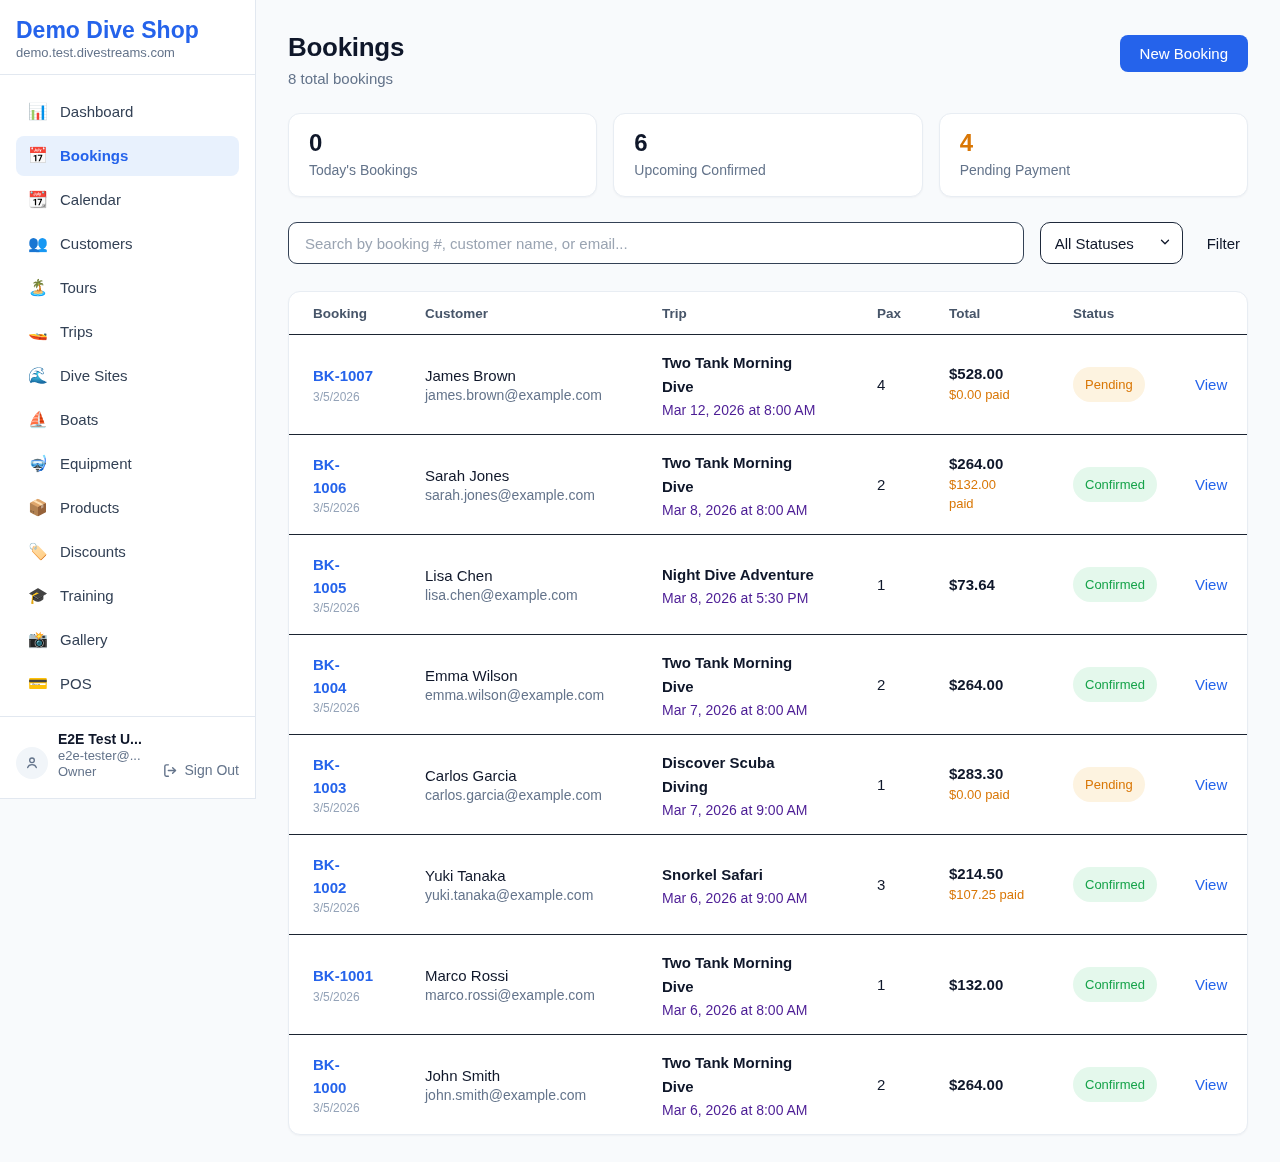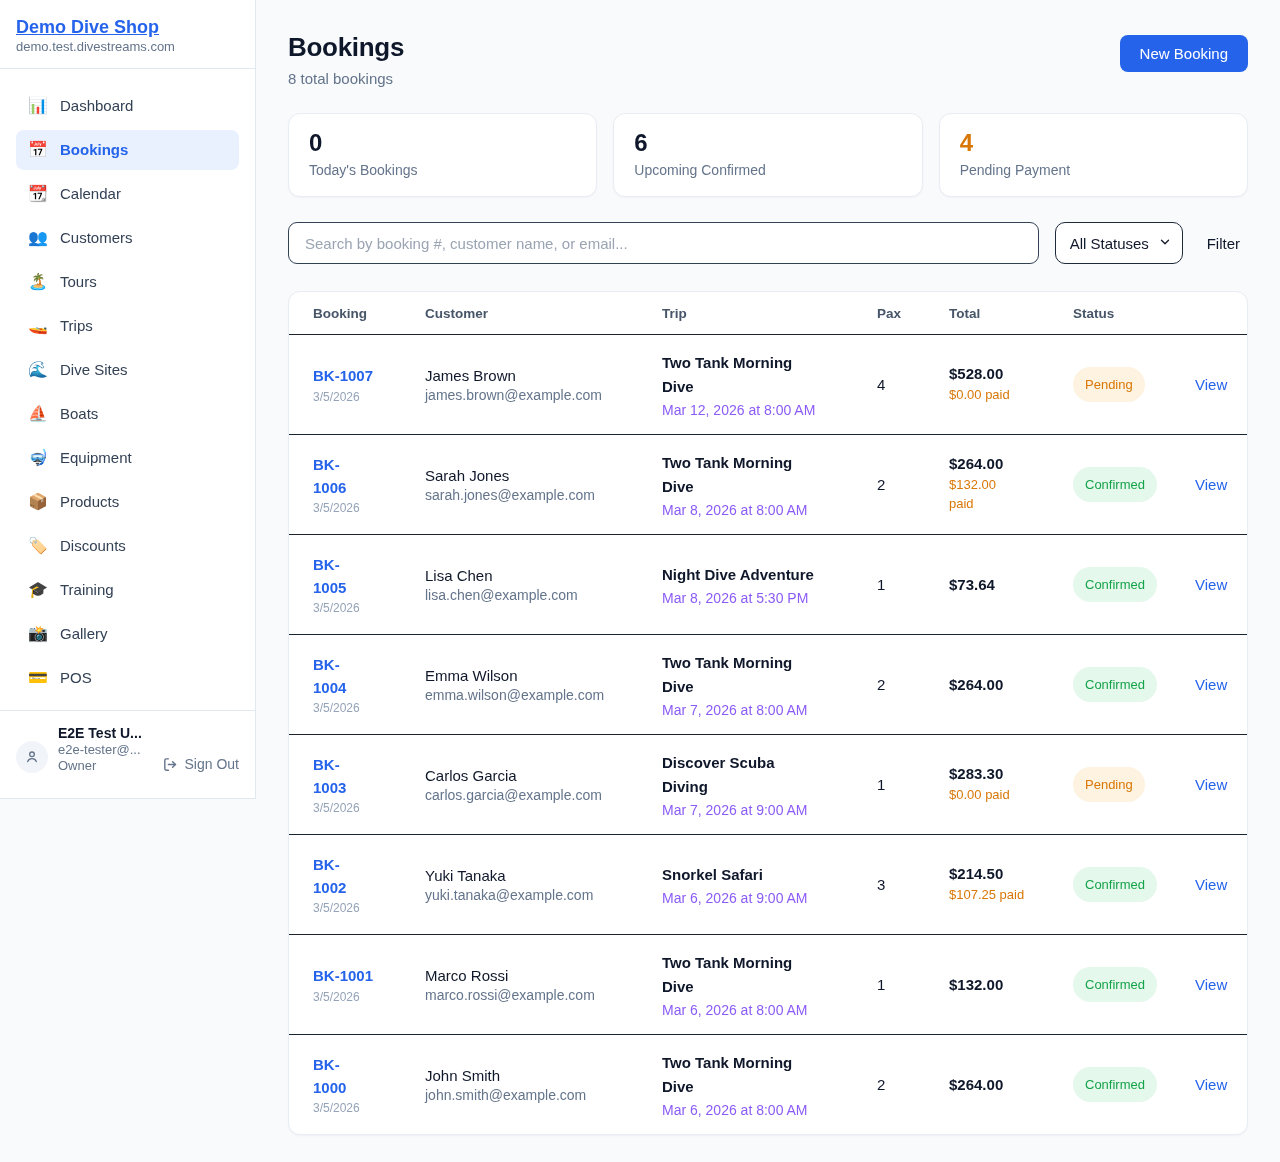--- a/index.html
+++ b/index.html
@@ -13,21 +13,21 @@
   }
   
   .sidebar {
     position:absolute; left:0; top:0; width:256px; height:799px;
     background:#ffffff;
     border-right:1px solid #e2e8f0;
     border-bottom:1px solid #e2e8f0;
     display:flex; flex-direction:column;
   }
   .shop-header { padding:17px 16px 14px 16px; border-bottom:1px solid #e2e8f0; }
-  .shop-name { font-size:18px; font-weight:700; color:var(--accent,#2563eb); line-height:1.2;text-decoration:underline; }
+  .shop-name { font-size:23px; font-weight:700; color:var(--accent,#2563eb); line-height:1.2; }
   .shop-domain { font-size:13px; color:#64748b; }
   .nav { padding:17px 16px 0 16px; flex:0 0 auto; }
   .nav-item {
     display:flex; align-items:center; gap:12px;
     height:40px; padding:0 12px; margin-bottom:4px;
     border-radius:8px; cursor:pointer;
     font-size:15px; color:#334155;
   }
   .nav-item .nav-emoji { font-size:16px; width:20px; text-align:center; font-family:"DejaVu Sans",sans-serif; }
   .nav-item.active { background:#e8f1fd; color:var(--accent,#2563eb); font-weight:600; }
@@ -66,21 +66,21 @@
   .filter-row { display:flex; align-items:center; gap:16px; margin-top:25px; }
   .search-input {
     flex:1 1 auto; height:42px; padding:0 16px;
     border:1px solid #334155; border-radius:9px; background:#fff;
     font-family:inherit; font-size:15px; color:#0f172a;
   }
   .search-input::placeholder { color:#9aa4b2; }
   .select-wrap { position:relative; flex:0 0 auto; }
   .status-select {
     appearance:none; -webkit-appearance:none;
-    height:42px; width:128px; padding:0 32px 0 14px;
+    height:42px; width:143px; padding:0 32px 0 14px;
     border:1px solid #1e293b; border-radius:10px; background:#fff;
     font-family:inherit; font-size:15px; color:#0f172a; cursor:pointer;
   }
   .select-chevron { position:absolute; right:11px; top:13px; pointer-events:none; }
   .filter-btn {
     background:none; border:none; cursor:pointer; font-family:inherit;
     font-size:15px; font-weight:500; color:#0f172a; padding:0 8px;
   }
   
   .table-card {
@@ -93,21 +93,21 @@
     grid-template-columns:112px 237px 215px 72px 124px 122px 1fr;
     padding:0 24px; align-items:center;
   }
   .thead { height:42px; font-size:13.5px; font-weight:600; color:#475569; }
   .trow { min-height:100px; border-top:1px solid #1b2431; padding-top:14px; padding-bottom:14px; }
   .bid { font-size:15px; font-weight:600; color:var(--accent,#2563eb); text-decoration:none; white-space:pre-line; line-height:1.5; display:inline-block; cursor:pointer; }
   .bdate { font-size:12px; color:#94a3b8; margin-top:2px; }
   .cust-name { font-size:15px; font-weight:500; color:#0f172a; }
   .cust-email { font-size:14px; color:#64748b; margin-top:3px; }
   .trip-name { font-size:15px; font-weight:600; color:#0f172a; white-space:pre-line; line-height:1.55; }
-  .trip-date { font-size:14px; color:#8b5cf6; margin-top:4px; }
+  .trip-date { font-size:14px; color:#4c1d95; margin-top:4px; }
   .pax { font-size:15px; color:#0f172a; }
   .total { font-size:15px; font-weight:700; color:#0f172a; }
   .paid { font-size:13px; color:var(--pending,#d97706); margin-top:4px; white-space:pre-line; line-height:1.45; }
   .paid:empty { display:none; }
   .badge {
     display:inline-block; padding:10px 12px; border-radius:999px;
     font-size:13px; font-weight:500;
   }
   .badge.pending { background:#fdf3e0; color:var(--pending,#d97706); }
   .badge.confirmed { background:#e4f8ec; color:var(--confirmed,#16a34a); }

